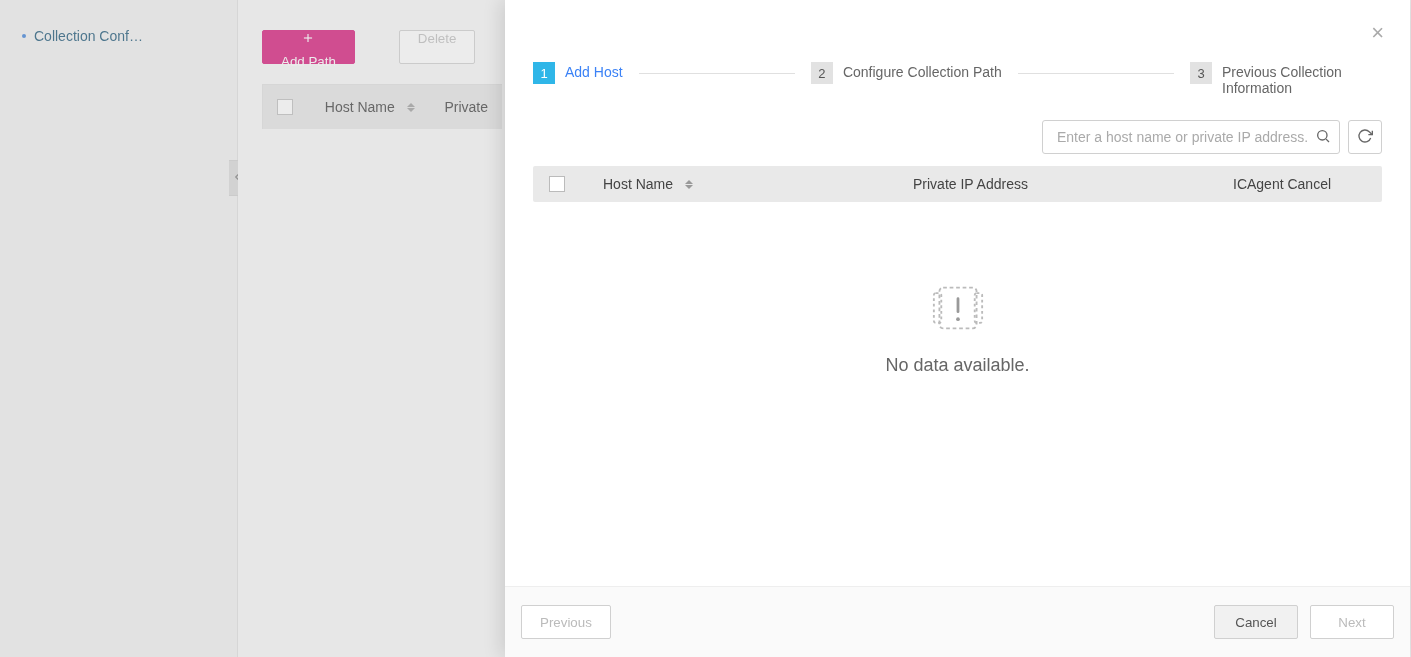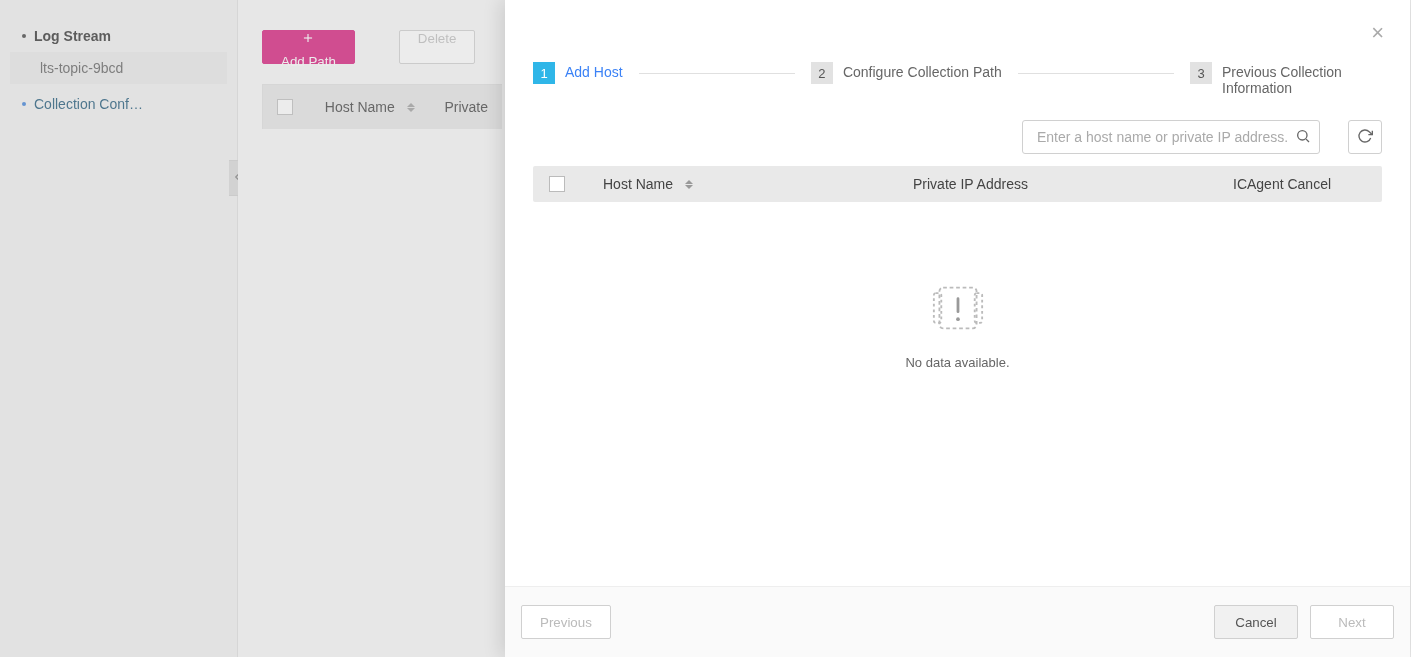--- a/index.html
+++ b/index.html
@@ -195,21 +195,21 @@
   .step-divider {
     flex: 1;
     height: 1px;
     background: #e0e0e0;
     margin: 11px 16px 0 16px;
     min-width: 90px;
   }
 
   
   .search-row {
-    display: flex; justify-content: flex-end; gap: 28px;
+    display: flex; justify-content: flex-end; gap: 8px;
     margin-bottom: 12px;
   }
   .search-box {
     width: 298px; height: 34px;
     border: 1px solid #d0d0d0;
     border-radius: 3px;
     display: flex; align-items: center;
     padding: 0 8px 0 12px;
     background: #fff;
   }
@@ -246,21 +246,21 @@
   .mcell.hostname { flex: 0 0 310px; }
   .mcell.ip { flex: 0 0 320px; }
   .mcell.status { flex: 1; }
 
   .empty-state {
     padding: 80px 0 0 0;
     display: flex; flex-direction: column; align-items: center;
     color: #666;
   }
   .empty-state .icon-wrap svg { width: 56px; height: 52px; }
-  .empty-state .msg { margin-top: 18px; font-size: 13px; color:#666; }
+  .empty-state .msg { margin-top: 18px; font-size: 18px; color:#666; }
 
   
   .modal-footer {
     border-top: 1px solid #eee;
     padding: 18px 16px;
     display: flex;
     justify-content: space-between;
     background: #fafafa;
   }
   .modal-footer .right { display: flex; gap: 12px; }
@@ -278,29 +278,20 @@
   .mbtn.dim { color: #bbb; cursor: default; }
   .mbtn.cancel { background: #f1f1f1; }
 </style>
 </head>
 <body>
 
 <div class="page">
 
   <aside class="sidebar">
     <nav class="nav">
-      <div class="nav-group first">
-        <div class="nav-head">
-          <span class="dot"></span>
-          <span>Log Stream</span>
-        </div>
-        <div class="nav-item">
-          <span>lts-topic-9bcd</span>
-        </div>
-      </div>
       <div class="nav-group active">
         <div class="nav-head">
           <span class="dot"></span>
           <span>Collection Conf…</span>
         </div>
       </div>
     </nav>
     <div class="collapse-handle">
       <span>
         <svg viewBox="0 0 24 24" fill="none" stroke="currentColor" stroke-width="3">

